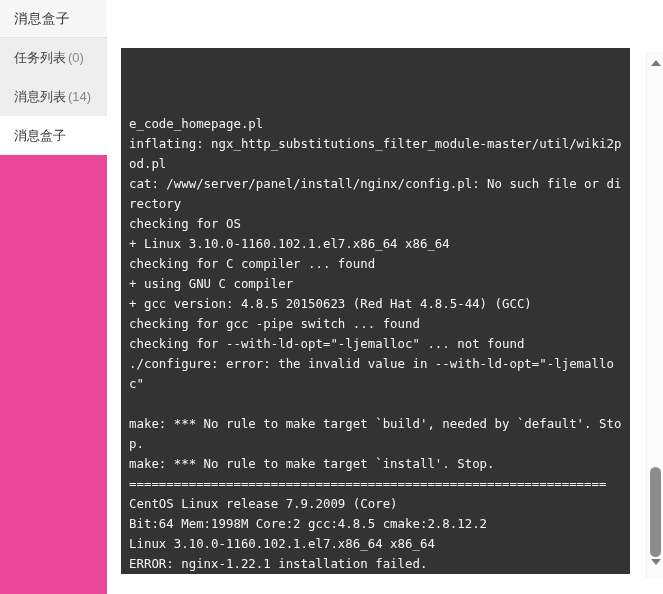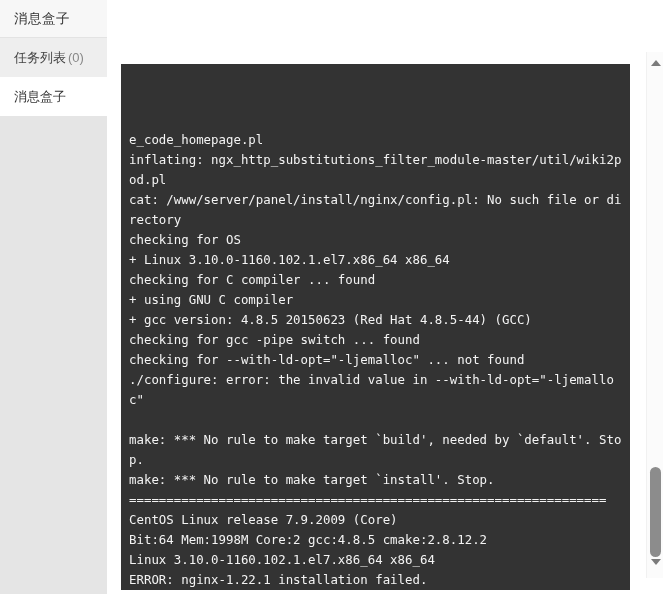--- a/index.html
+++ b/index.html
@@ -20,21 +20,21 @@
     height: 594px;
     background: #ffffff;
     display: flex;
   }
 
   
   .sidebar {
     width: 107px;
     flex: 0 0 107px;
     height: 594px;
-    background: #e5e5e5;
+    background: #ec4899;
     box-sizing: border-box;
   }
   .sidebar-header {
     height: 38px;
     background: #f7f7f7;
     border-bottom: 1px solid #e3e3e3;
     display: flex;
     align-items: center;
     padding-left: 14px;
     box-sizing: border-box;
@@ -73,21 +73,21 @@
   .main {
     position: relative;
     flex: 1 1 auto;
     height: 594px;
     background: #ffffff;
   }
 
   .terminal {
     position: absolute;
     left: 14px;
-    top: 64px;
+    top: 48px;
     width: 509px;
     height: 526px;
     background: #333333;
     color: #f4f4f4;
     box-sizing: border-box;
     padding: 6px 8px 4px 8px;
     overflow: hidden;
     font-family: "DejaVu Sans Mono", "Liberation Mono", monospace;
     font-size: 12.4px;
     line-height: 20px;
@@ -159,20 +159,24 @@
 <body>
 
 <div id="app">
 
   <div class="sidebar">
     <div class="sidebar-header">消息盒子</div>
     <ul class="sidebar-list">
       <li class="sidebar-item">
         <span>任务列表</span>
         <span class="count">(0)</span>
+      </li>
+      <li class="sidebar-item">
+        <span>消息列表</span>
+        <span class="count">(14)</span>
       </li>
       <li class="sidebar-item active">
         <span>消息盒子</span>
       </li>
     </ul>
   </div>
 
   <div class="main">
 
     <div class="terminal" id="terminal">

